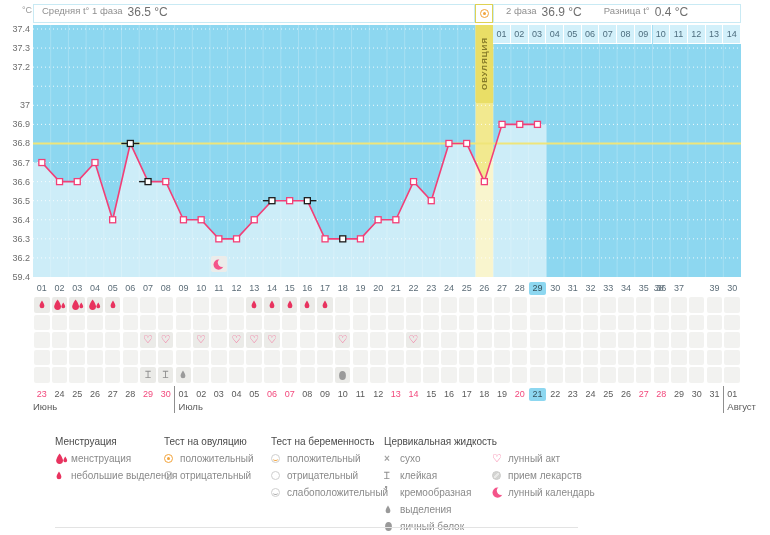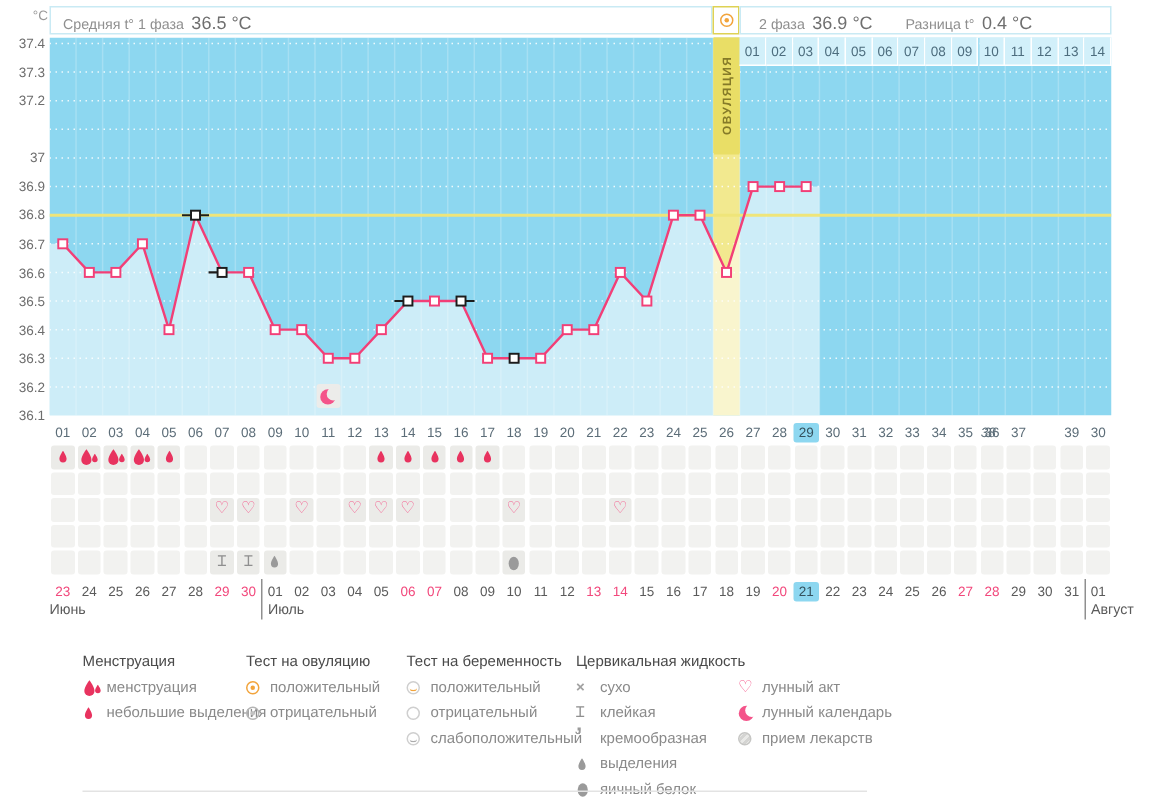--- a/index.html
+++ b/index.html
@@ -1,20 +1,20 @@
 <!DOCTYPE html>
 <html><head>
 <meta charset="utf-8">
 <style>
   html,body{margin:0;padding:0;background:#fff;}
   #screen{position:relative;width:770px;height:535px;background:#fff;overflow:hidden;
           font-family:"Liberation Sans","DejaVu Sans",sans-serif;}
   .abs{position:absolute;}
   .hdr-box{position:absolute;top:4px;height:19px;background:#fff;border:1px solid #c9eaf4;
-           box-sizing:border-box;display:flex;align-items:flex-end;}
+           box-sizing:border-box;display:flex;align-items:flex-start;}
   .hdr-label{font-size:9.5px;color:#8f8f8f;white-space:nowrap;}
   .hdr-value{font-size:12px;color:#6f6f6f;white-space:nowrap;margin-left:5px;}
   #unit-label{left:10px;top:5px;width:22px;text-align:right;font-size:9px;color:#999;}
   #sun-cell{left:475px;top:4px;width:18px;height:19px;background:#fff;border:1px solid #ded254;
             box-sizing:border-box;display:flex;align-items:center;justify-content:center;}
   .ring{display:inline-block;width:9px;height:9px;border-radius:50%;position:relative;box-sizing:border-box;}
   .ring.orange{border:1px solid #f2a43c;}
   .ring.gray{border:1px solid #b5b5b5;}
   .ring::after{content:"";position:absolute;left:2px;top:2px;right:2px;bottom:2px;border-radius:50%;}
   .ring.orange::after{background:#f2a43c;}
@@ -87,21 +87,21 @@
       <div class="ytick" style="top: 81.2308px; padding-left: 41px;">37.1</div>
       <div class="ytick" style="top: 100.308px;">37</div>
       <div class="ytick" style="top: 119.385px;">36.9</div>
       <div class="ytick" style="top: 138.462px;">36.8</div>
       <div class="ytick" style="top: 157.538px;">36.7</div>
       <div class="ytick" style="top: 176.615px;">36.6</div>
       <div class="ytick" style="top: 195.692px;">36.5</div>
       <div class="ytick" style="top: 214.769px;">36.4</div>
       <div class="ytick" style="top: 233.846px;">36.3</div>
       <div class="ytick" style="top: 252.923px;">36.2</div>
-      <div class="ytick" style="top: 272px;">36.1</div>
+      <div class="ytick" style="top: 272px;">59.4</div>
     </div>
 
   <svg class="abs" id="chart-svg" style="left:33px;top:25px;" width="708" height="252" viewBox="0 0 708 252">
       <rect x="0" y="0" width="708" height="252" fill="#8dd7f0"></rect>
       <rect x="442.5" y="0" width="17.7" height="252" fill="#f2e98f"></rect>
       <polygon points="0,137.53846153846072 8.85,137.53846153846072 26.549999999999997,156.61538461538407 44.25,156.61538461538407 61.949999999999996,137.53846153846072 79.64999999999999,194.76923076923075 97.35,118.46153846153872 115.05,156.61538461538407 132.75,156.61538461538407 150.45,194.76923076923075 168.15,194.76923076923075 185.85,213.84615384615412 203.54999999999998,213.84615384615412 221.25,194.76923076923075 238.95,175.69230769230742 256.65,175.69230769230742 274.34999999999997,175.69230769230742 292.05,213.84615384615412 309.75,213.84615384615412 327.45,213.84615384615412 345.15,194.76923076923075 362.84999999999997,194.76923076923075 380.55,156.61538461538407 398.25,175.69230769230742 415.95,118.46153846153872 433.65,118.46153846153872 451.34999999999997,156.61538461538407 469.04999999999995,99.38461538461537 486.75,99.38461538461537 504.45,99.38461538461537 513.3,99.38461538461537 513.3,252 0,252" fill="rgba(255,255,255,0.56)"></polygon>
       <line x1="17.7" y1="0" x2="17.7" y2="252" stroke="rgba(255,255,255,0.22)" stroke-width="1"></line>
       <line x1="35.4" y1="0" x2="35.4" y2="252" stroke="rgba(255,255,255,0.22)" stroke-width="1"></line>
       <line x1="53.099999999999994" y1="0" x2="53.099999999999994" y2="252" stroke="rgba(255,255,255,0.22)" stroke-width="1"></line>
       <line x1="70.8" y1="0" x2="70.8" y2="252" stroke="rgba(255,255,255,0.22)" stroke-width="1"></line>
@@ -681,30 +681,30 @@
       <div class="legend-col" style="left: 492px;">
         <div class="legend-title"></div>
         <div class="legend-item">
           <span class="legend-icon">
             <span class="heart-glyph">♡</span>
           </span>
           <span class="legend-text">лунный акт</span>
         </div>
         <div class="legend-item">
           <span class="legend-icon">
+            <span class="pill"></span>
+          </span>
+          <span class="legend-text">прием лекарств</span>
+        </div>
+        <div class="legend-item">
+          <span class="legend-icon">
             <svg width="13" height="13" viewBox="0 0 13 13">
               <circle cx="5.6" cy="6.6" r="5.1" fill="#f4548a"></circle>
               <circle cx="9.2" cy="4.6" r="4.4" fill="#ffffff"></circle>
             </svg>
           </span>
           <span class="legend-text">лунный календарь</span>
         </div>
-        <div class="legend-item">
-          <span class="legend-icon">
-            <span class="pill"></span>
-          </span>
-          <span class="legend-text">прием лекарств</span>
-        </div>
       </div>
     </div>
 
   <div class="abs" id="bottom-line"></div>
 </div>
 
 </body></html>

